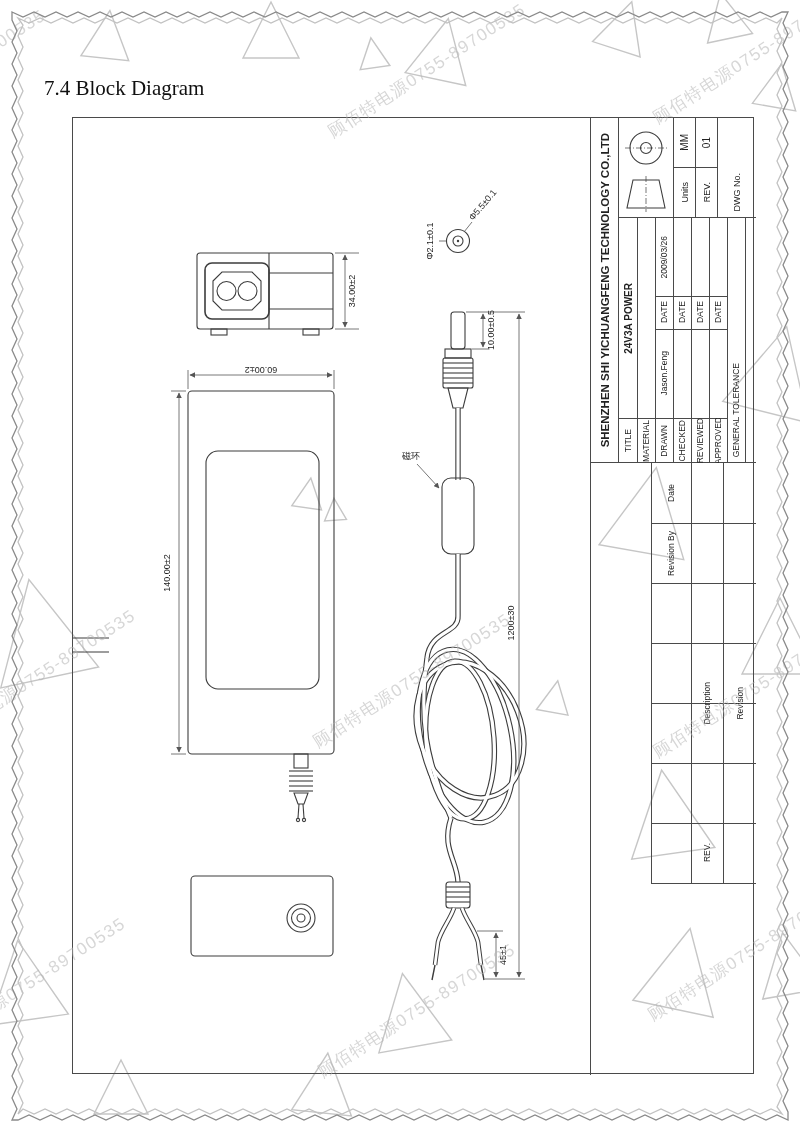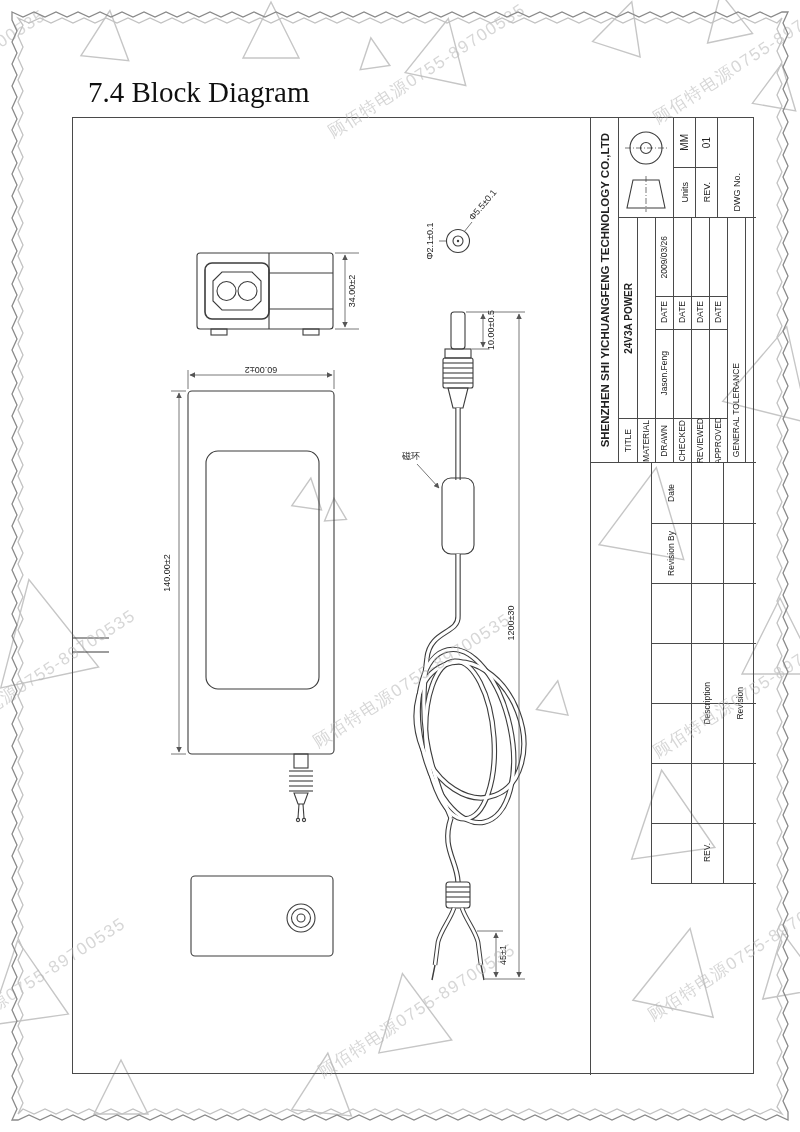--- a/index.html
+++ b/index.html
@@ -1,19 +1,19 @@
 <!DOCTYPE html>
 <html><head>
 <meta charset="utf-8">
 <style>
   html,body{margin:0;padding:0;background:#fff;}
   .page{position:relative;width:800px;height:1132px;background:#ffffff;overflow:hidden;
         font-family:"Liberation Sans",sans-serif;color:#222;}
   .heading{position:absolute;left:44px;top:76px;font-family:"Liberation Serif",serif;
-           font-size:29px;color:#101010;z-index:6;margin-left:44px;}
+           font-size:21px;color:#101010;z-index:6;}
   .deco,.torn{position:absolute;left:0;top:0;pointer-events:none;}
   .deco{z-index:1;} .torn{z-index:7;}
   .wm{position:absolute;color:#b6b6b6;font-size:17px;letter-spacing:1.5px;white-space:nowrap;
       transform:rotate(-33deg);transform-origin:left center;opacity:.55;z-index:5;pointer-events:none;}
   .frame{position:absolute;left:72px;top:117px;width:682px;height:957px;border:1.4px solid #4a4a4a;
          box-sizing:border-box;z-index:2;}
   .draw-svg{position:absolute;left:0;top:0;}
   .tstrip{position:absolute;left:517px;top:0;width:165px;height:957px;border-left:1.1px solid #4a4a4a;box-sizing:border-box;}
   .cell{position:absolute;box-sizing:border-box;display:flex;align-items:center;justify-content:center;overflow:hidden;}
   .vtext{display:inline-block;writing-mode:vertical-rl;transform:rotate(180deg);white-space:nowrap;}

